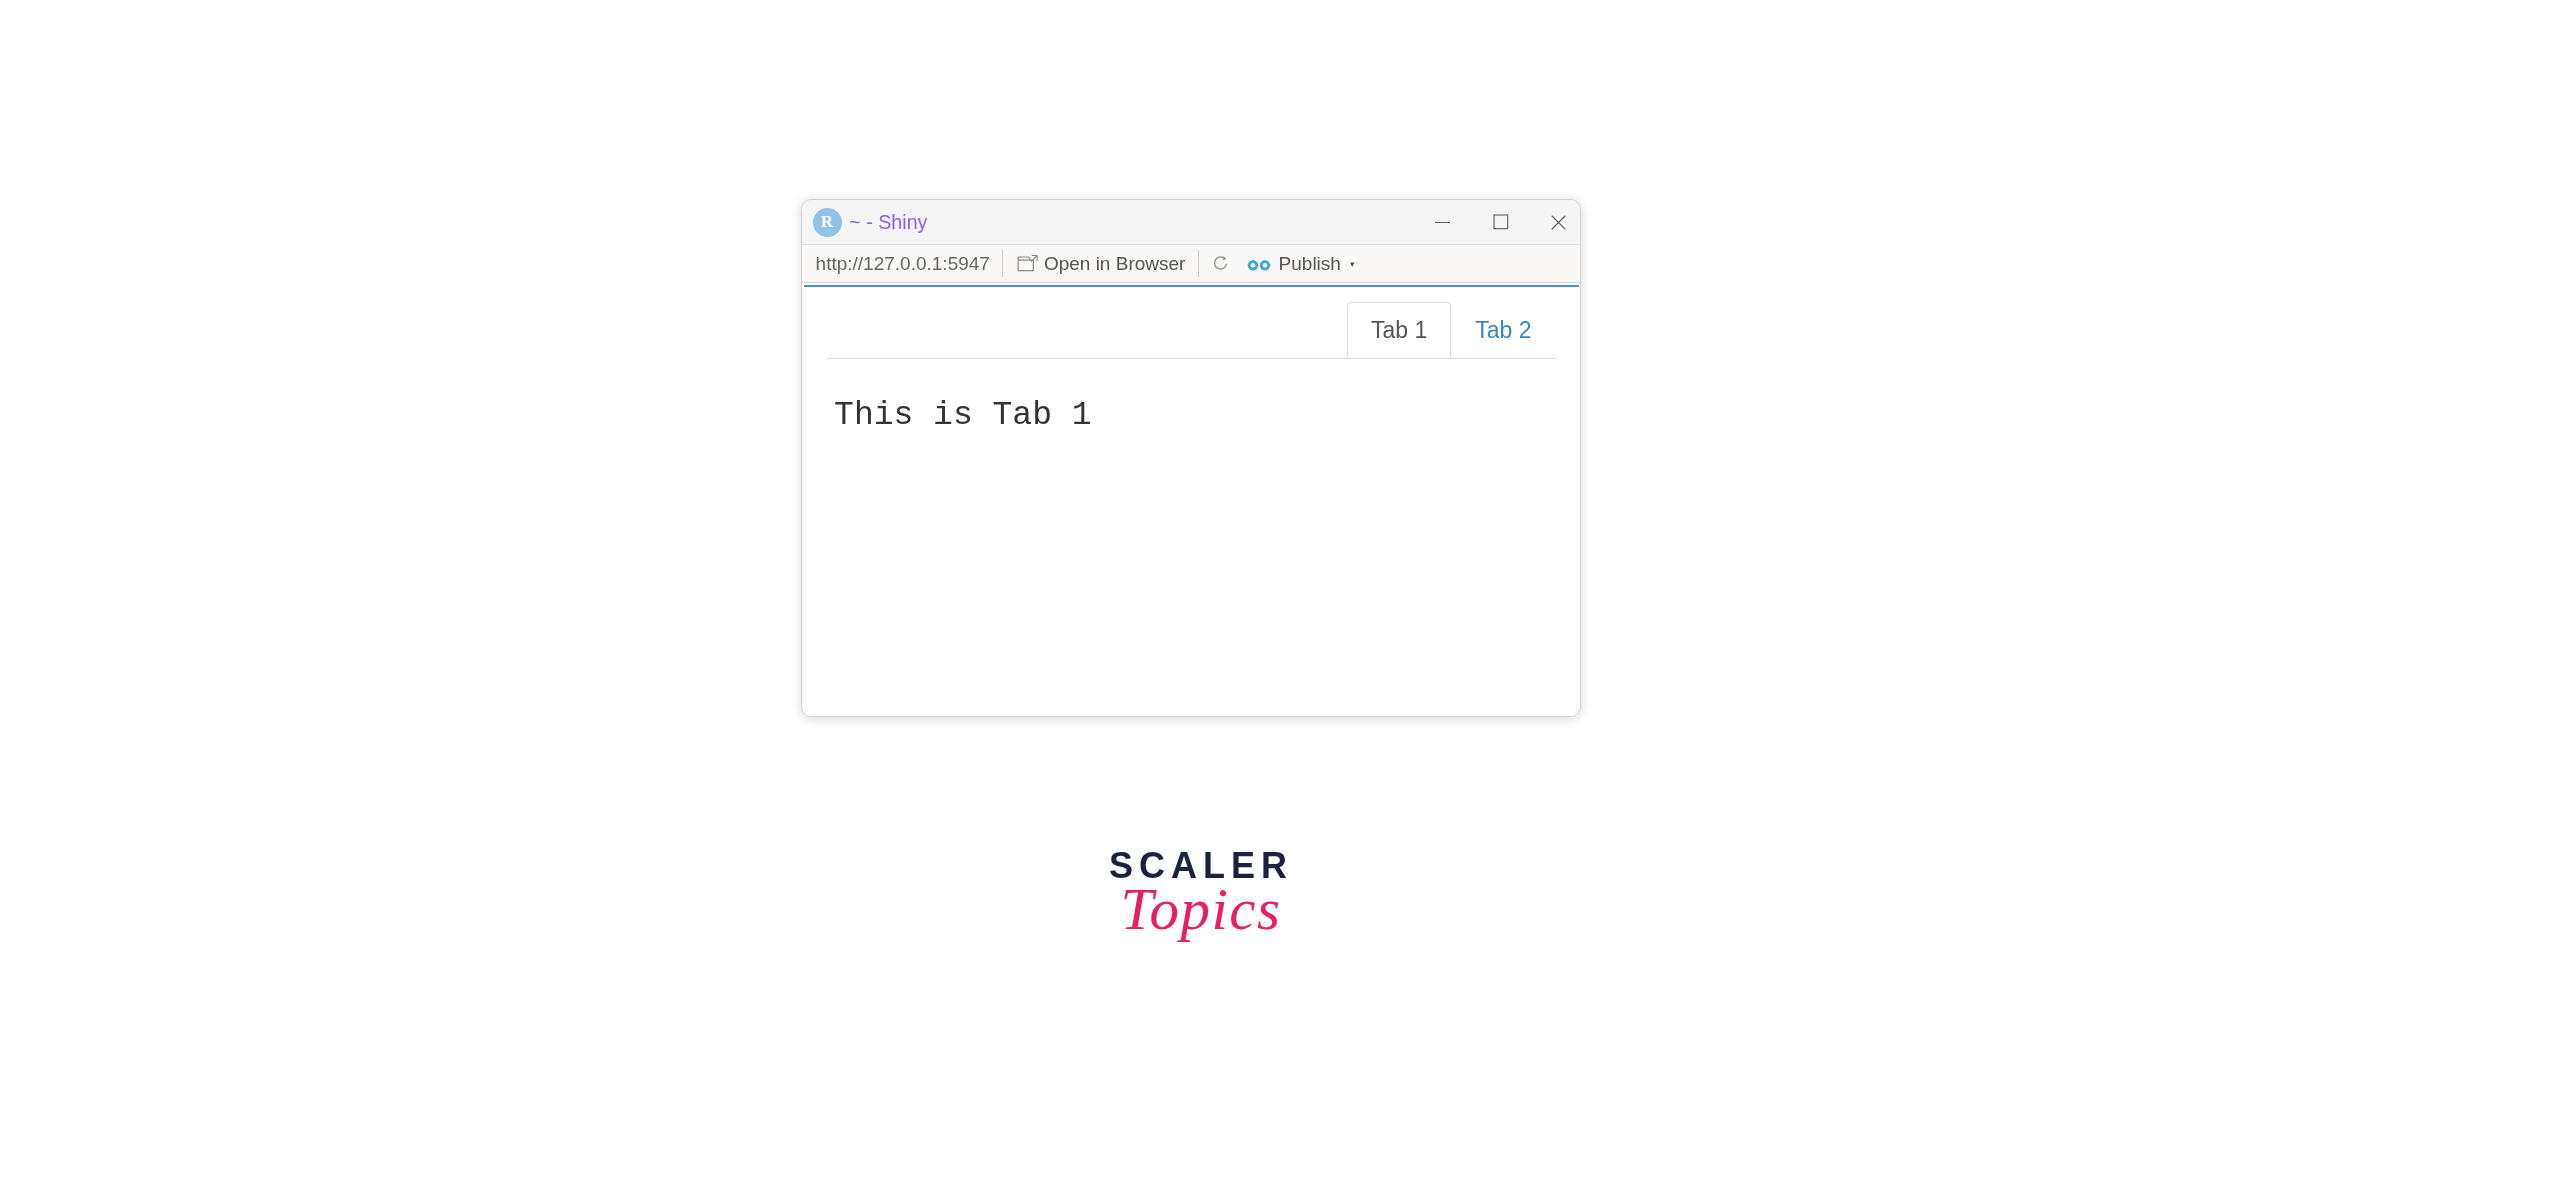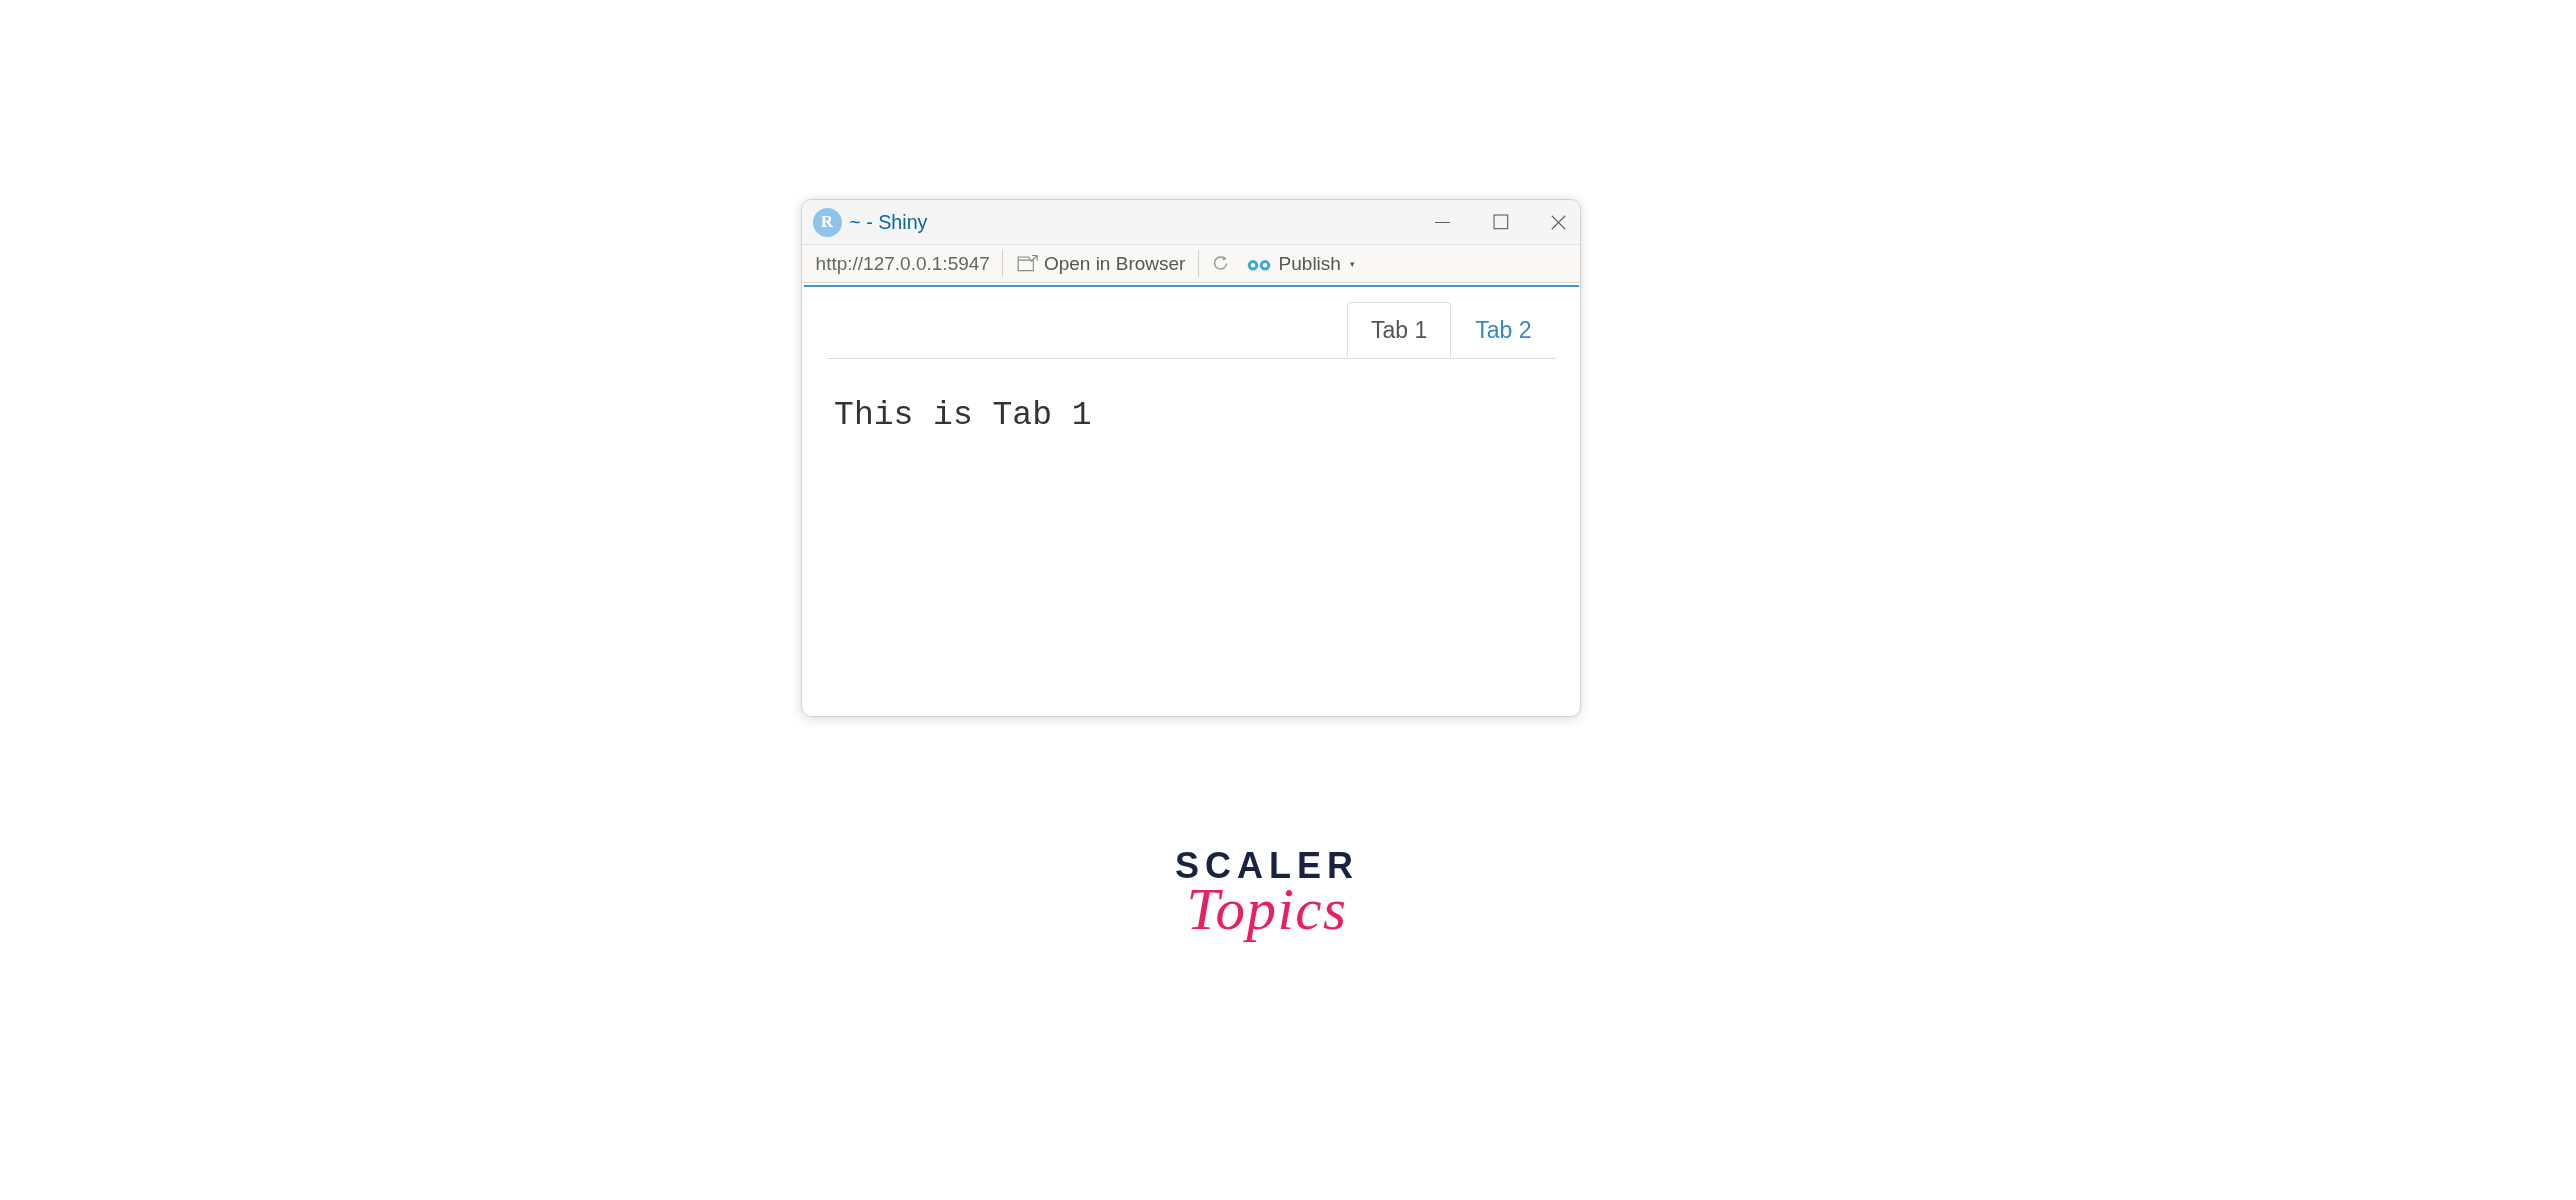--- a/index.html
+++ b/index.html
@@ -47,21 +47,21 @@
       align-items: center;
       justify-content: center;
       color: #ffffff;
       font-size: 16.7px;
       font-weight: bold;
       font-family: Georgia, serif;
       margin-right: 7.6px;
     }
     
     .title-text {
-      color: #0369a1;
+      color: #8b5cf6;
       font-size: 19.7px;
       font-weight: 400;
       flex: 1;
     }
     
     .window-controls {
       display: flex;
       align-items: center;
       gap: 38px;
     }
@@ -178,21 +178,21 @@
     .tab-content {
       padding: 38px 7.6px;
       font-size: 33px;
       color: #333;
       font-weight: 400;
       font-family: Liberation Mono, monospace;
     }
     
     .watermark {
       position: absolute;
-      left: 1108px;
+      left: 1042px;
       top: 845px;
       text-align: center;
       width: 318px;
     }
     
     .scaler-text {
       font-family: "Helvetica Neue", Arial, sans-serif;
       font-size: 36px;
       font-weight: 800;
       color: #1a2240;

